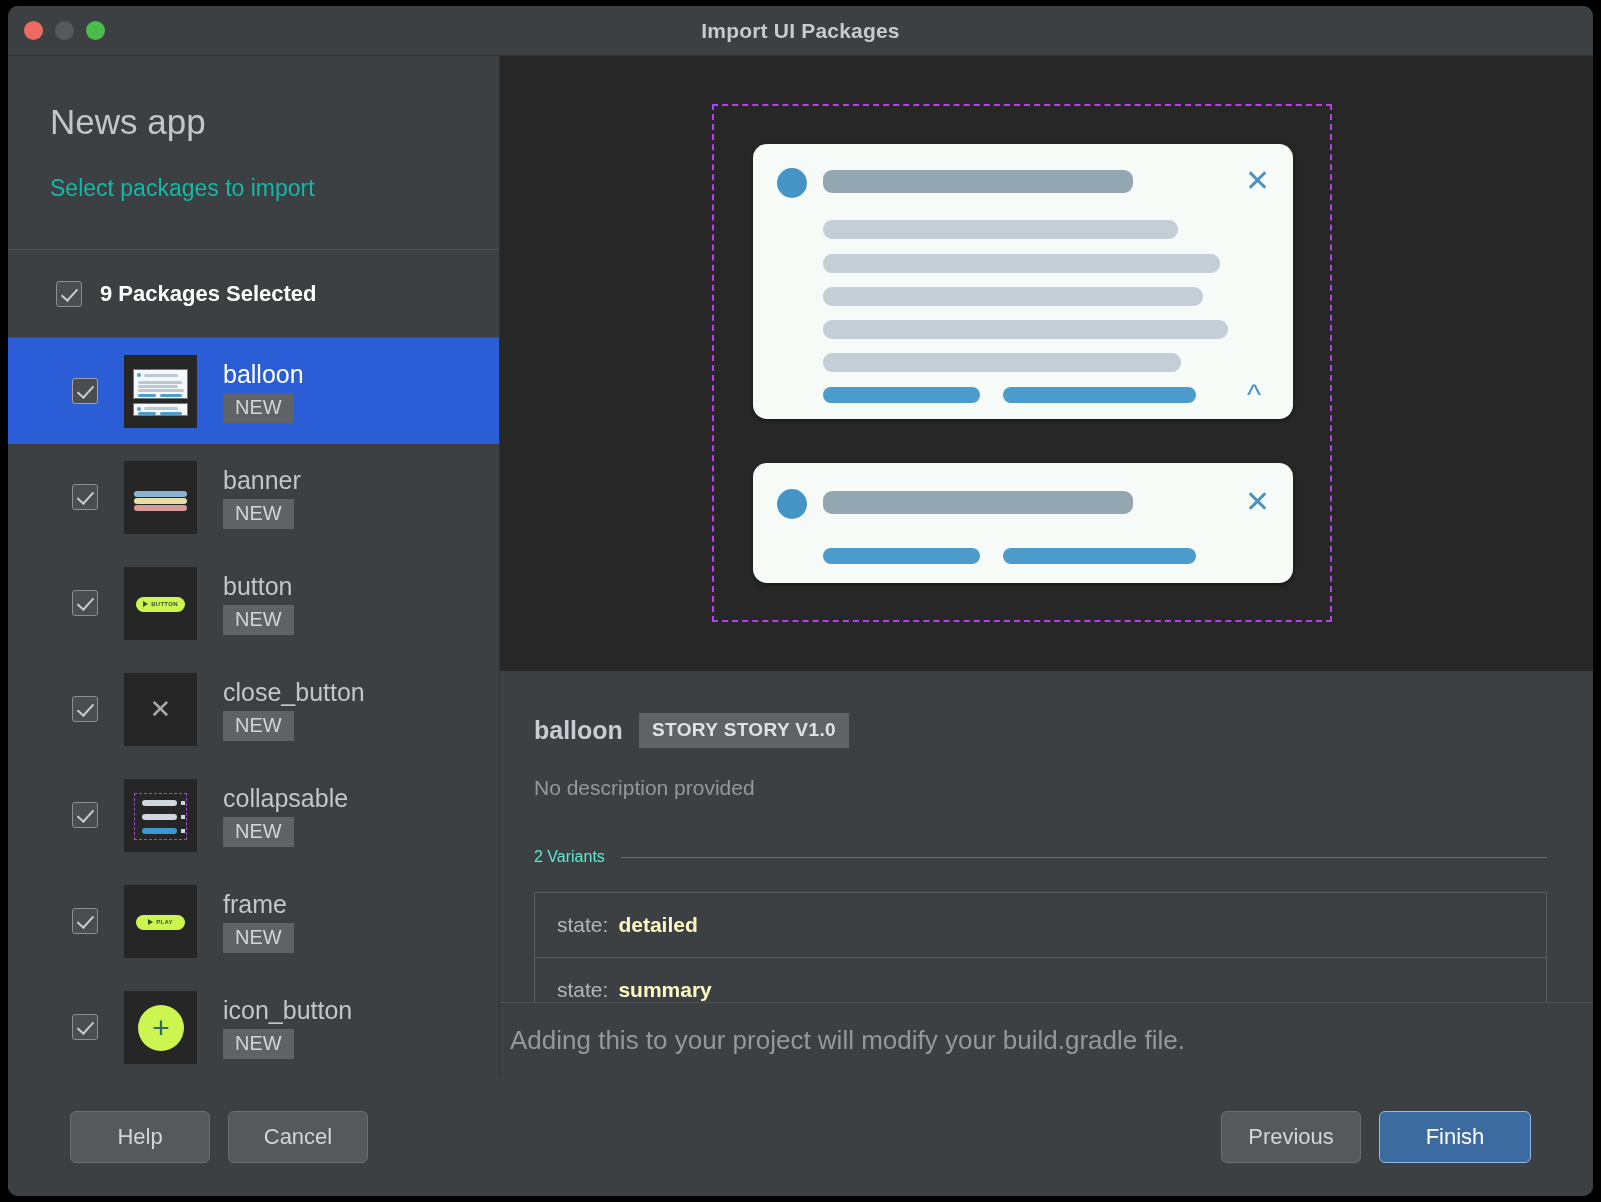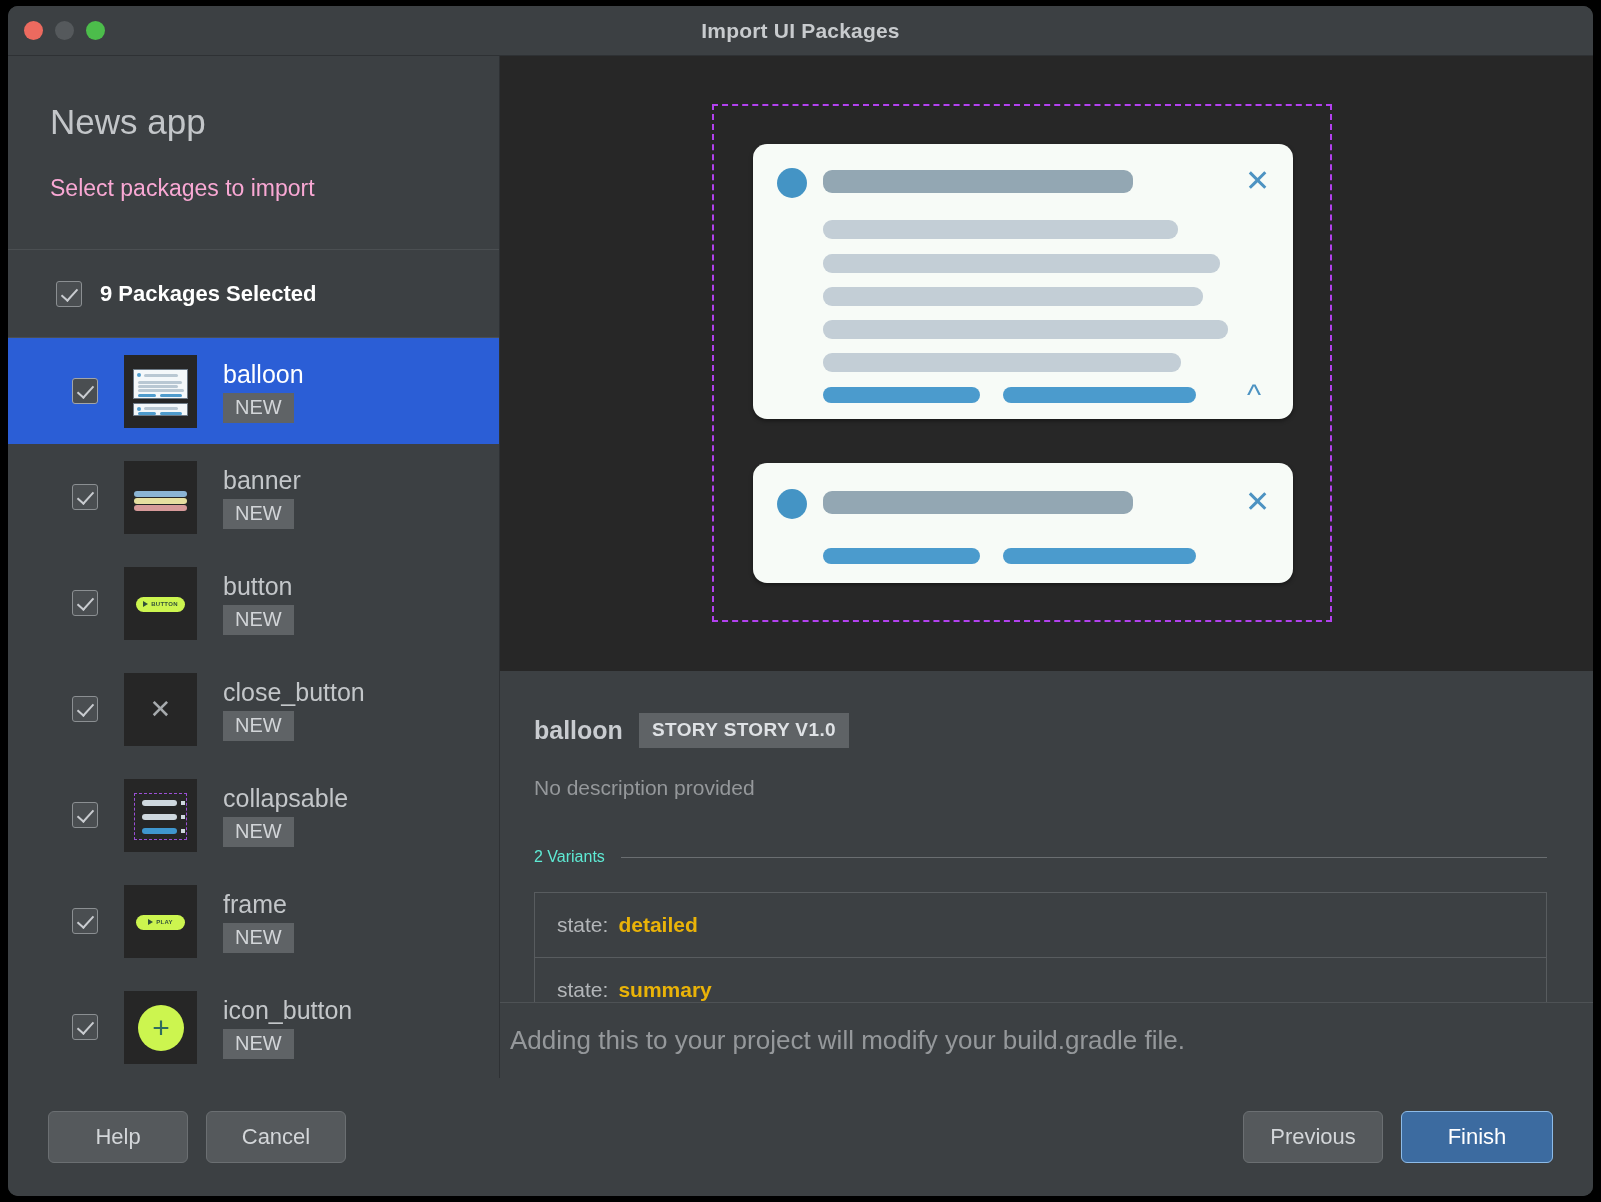--- a/index.html
+++ b/index.html
@@ -75,21 +75,21 @@
   }
   .app-title {
     font-size: 35px;
     color: #c3c6c9;
     font-weight: normal;
     line-height: 1;
   }
   .app-sub {
     margin-top: 36px;
     font-size: 23px;
-    color: #f9a8d4;
+    color: #14b8a6;
   }
 
   .sel-row {
     height: 88px;
     flex: 0 0 88px;
     display: flex;
     align-items: center;
     padding-left: 48px;
     border-bottom: 1px solid #4b4f52;
     gap: 18px;
@@ -332,41 +332,41 @@
   .variant-row {
     height: 65px;
     display: flex;
     align-items: center;
     padding-left: 22px;
     gap: 10px;
     border-bottom: 1px solid #585c5f;
     font-size: 21px;
   }
   .v-key { color: #b3b6b9; }
-  .v-val { color: #eab308; font-weight: bold; }
+  .v-val { color: #fef9c3; font-weight: bold; }
 
   
   .footnote {
     height: 76px;
     flex: 0 0 76px;
     background: #3c4043;
     border-top: 1px solid #4e5255;
     display: flex;
     align-items: center;
     padding-left: 10px;
     font-size: 26px;
     color: #95989b;
   }
   .footer {
     height: 118px;
     flex: 0 0 118px;
     background: #3c4043;
     display: flex;
     align-items: center;
-    padding: 0 40px;
+    padding: 0 62px;
     gap: 18px;
   }
   .spacer { flex: 1; }
   .btn {
     height: 52px;
     min-width: 140px;
     padding: 0 26px;
     border-radius: 6px;
     background: #55595c;
     border: 1px solid #6b6f72;

